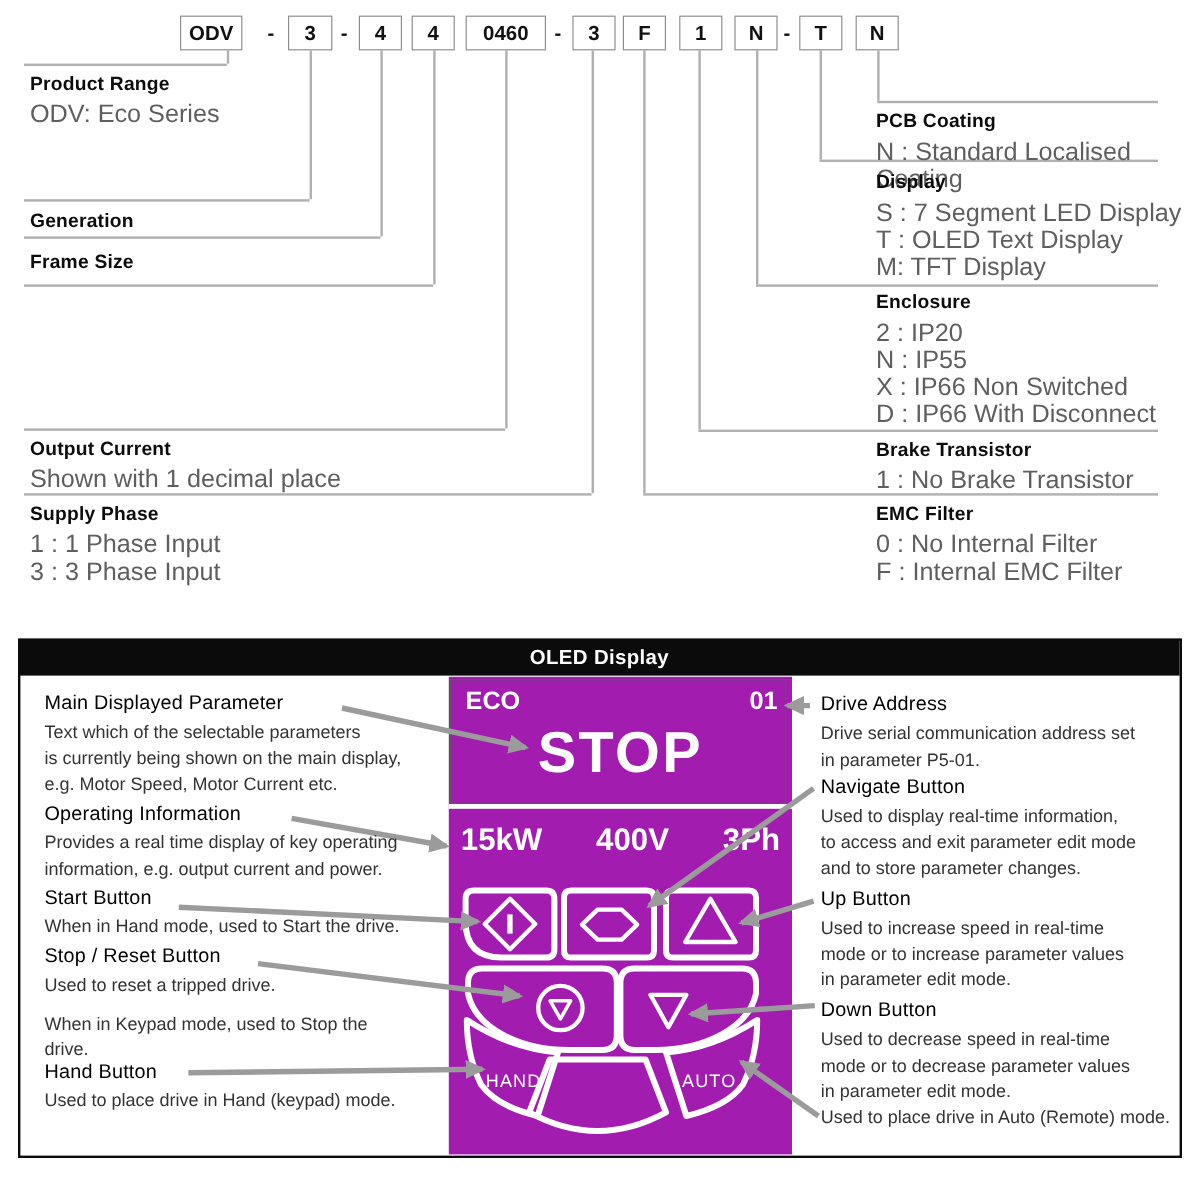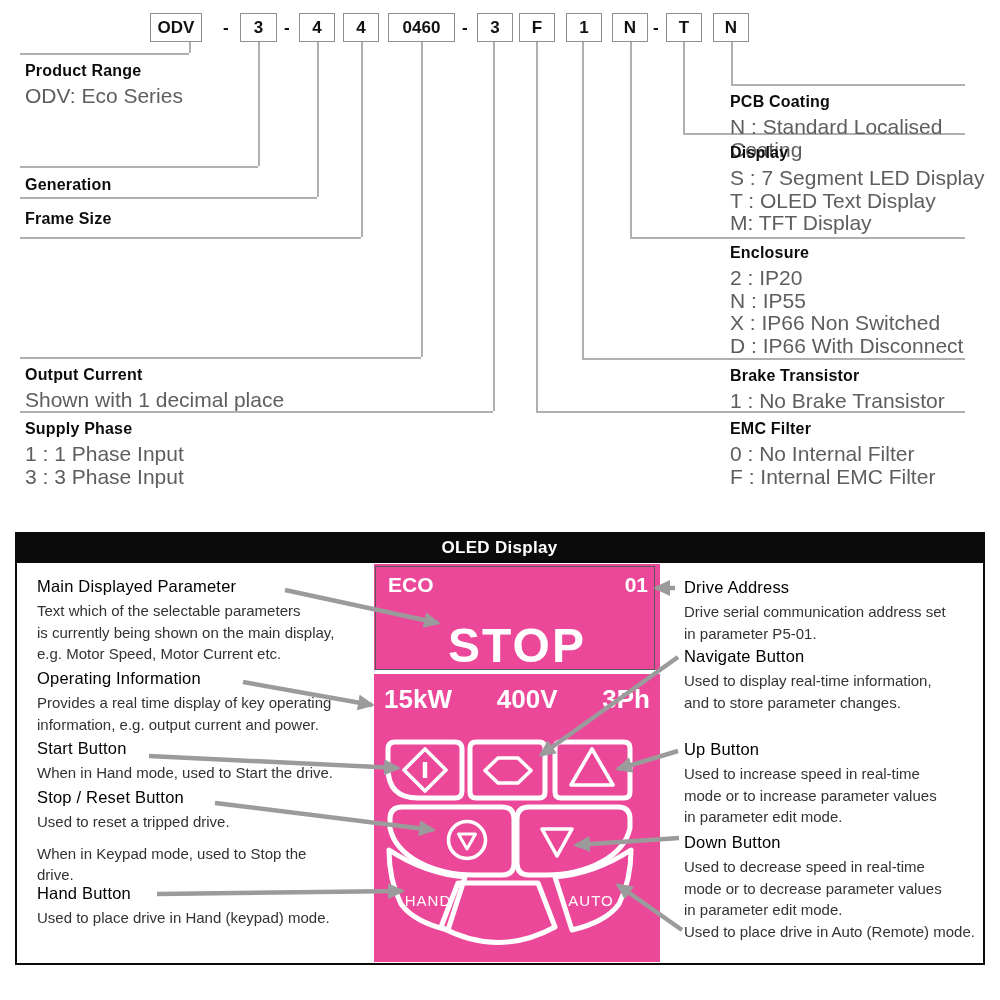--- a/index.html
+++ b/index.html
@@ -12,26 +12,26 @@
   .vline{position:absolute;width:1.5px;background:#b0b0b0;}
   .hline{position:absolute;height:1.5px;background:#b0b0b0;}
   .tlabel{position:absolute;}
   .tlabel .lt{font-size:16px;font-weight:bold;color:#0c0c0c;margin-bottom:5px;letter-spacing:.2px;}
   .tlabel .ll{font-size:21px;color:#5e5e5e;line-height:22.5px;}
   
   #oled{position:absolute;left:15px;top:532px;width:970px;height:433px;border:2.5px solid #0b0b0b;
         box-sizing:border-box;background:#fff;}
   #oled-header{position:absolute;left:-1px;top:-1px;width:967px;height:30px;background:#0b0b0b;color:#fff;
         text-align:center;font-weight:bold;font-size:17px;line-height:30px;letter-spacing:.3px;}
-  #panel{position:absolute;left:357px;top:30px;width:286px;height:398px;background:#ec4899;}
+  #panel{position:absolute;left:357px;top:30px;width:286px;height:398px;background:#a21caf;}
   .screen{position:absolute;left:1px;top:2px;width:278px;height:102px;border:1px solid #5a5a5a;}
   .disp-top{position:absolute;top:9px;left:14px;right:12px;display:flex;justify-content:space-between;
         color:#fff;font-weight:bold;font-size:21px;}
   .disp-main{position:absolute;top:36px;left:0;right:0;text-align:center;color:#fff;font-weight:bold;
-        font-size:48px;letter-spacing:2px;margin-top:18px;}
+        font-size:48px;letter-spacing:2px;}
   .divider{position:absolute;left:0;top:106px;width:286px;height:4px;background:#fff;}
   .info-row{position:absolute;top:118px;left:10px;width:266px;height:34px;display:flex;
         justify-content:space-between;align-items:center;color:#fff;font-weight:bold;font-size:26px;}
   #keypad{position:absolute;left:0;top:168px;}
   .olabel{position:absolute;}
   .olabel.left{left:20px;width:335px;}
   .olabel.right{left:667px;width:296px;}
   .olabel .ot{font-size:16.5px;font-weight:normal;color:#000;margin-bottom:4px;letter-spacing:.2px;}
   .olabel .ob{font-size:15px;color:#333;line-height:21.5px;}
   .olabel .ob.gap{margin-top:10px;}
@@ -219,20 +219,21 @@
     </div>
 
     <div class="olabel right" style="top:44px">
       <div class="ot">Drive Address</div>
       <div class="ob">Drive serial communication address set</div>
       <div class="ob">in parameter P5-01.</div>
     </div>
     <div class="olabel right" style="top:113px">
       <div class="ot">Navigate Button</div>
       <div class="ob">Used to display real-time information,</div>
+      <div class="ob">to access and exit parameter edit mode</div>
       <div class="ob">and to store parameter changes.</div>
     </div>
     <div class="olabel right" style="top:206px">
       <div class="ot">Up Button</div>
       <div class="ob">Used to increase speed in real-time</div>
       <div class="ob">mode or to increase parameter values</div>
       <div class="ob">in parameter edit mode.</div>
     </div>
     <div class="olabel right" style="top:299px">
       <div class="ot">Down Button</div>

